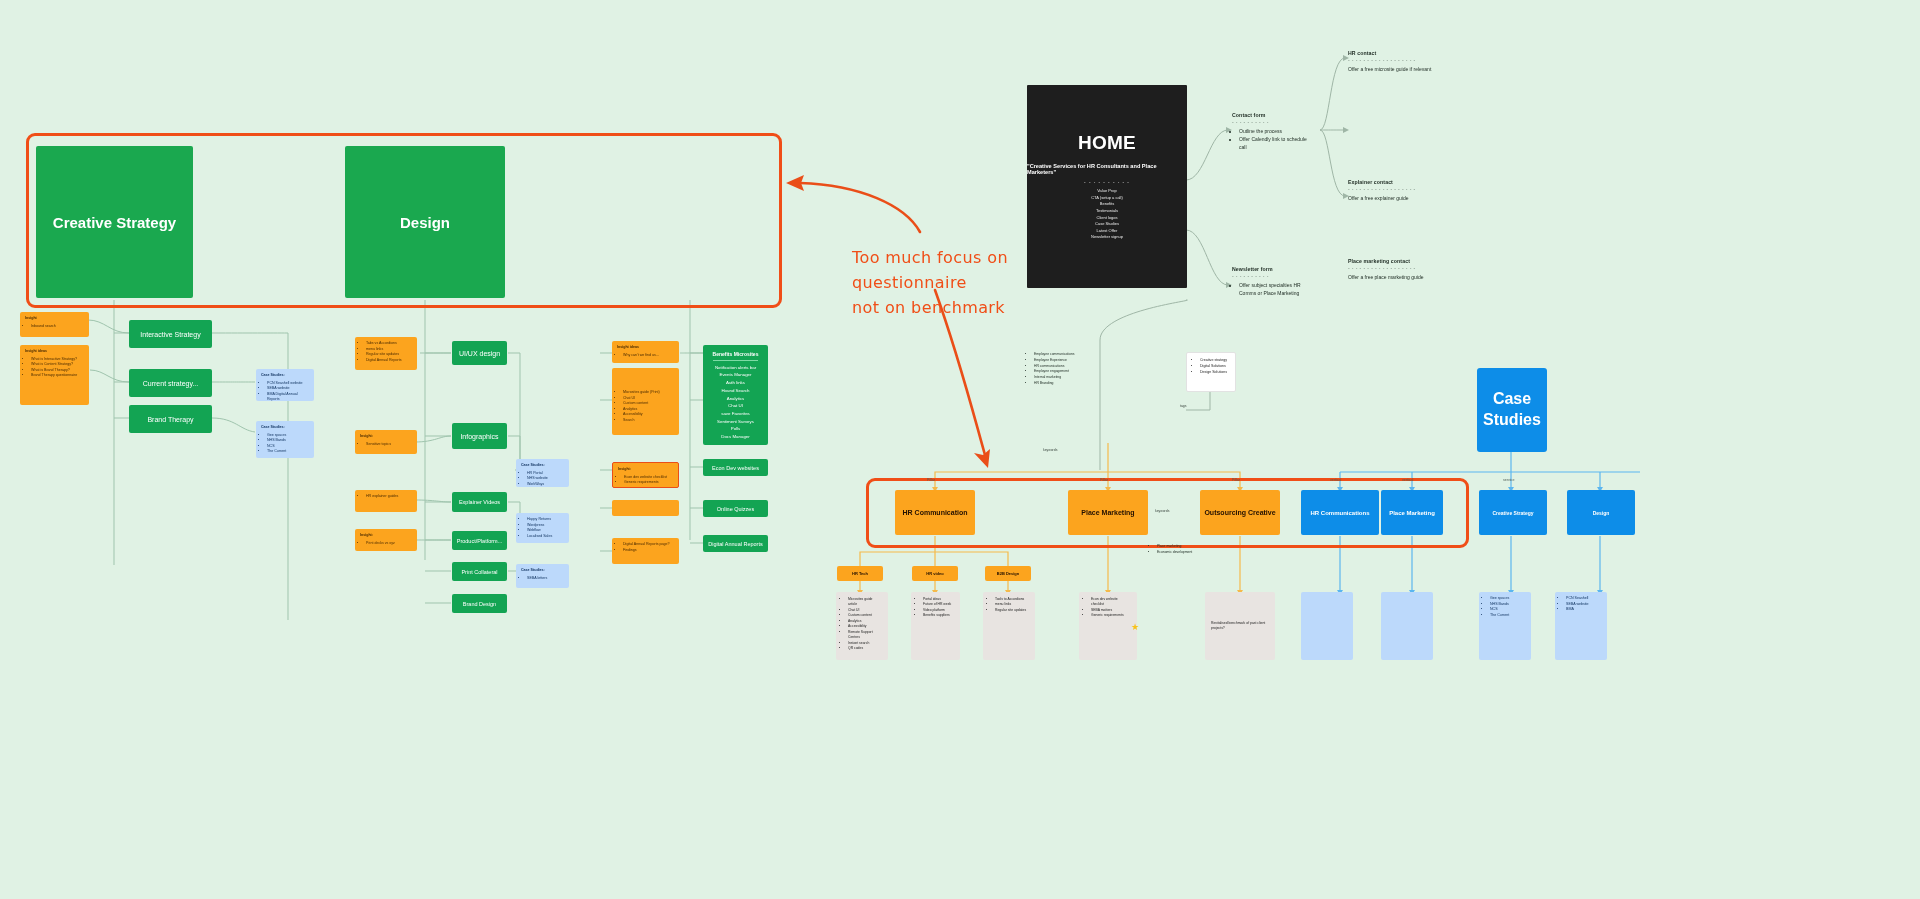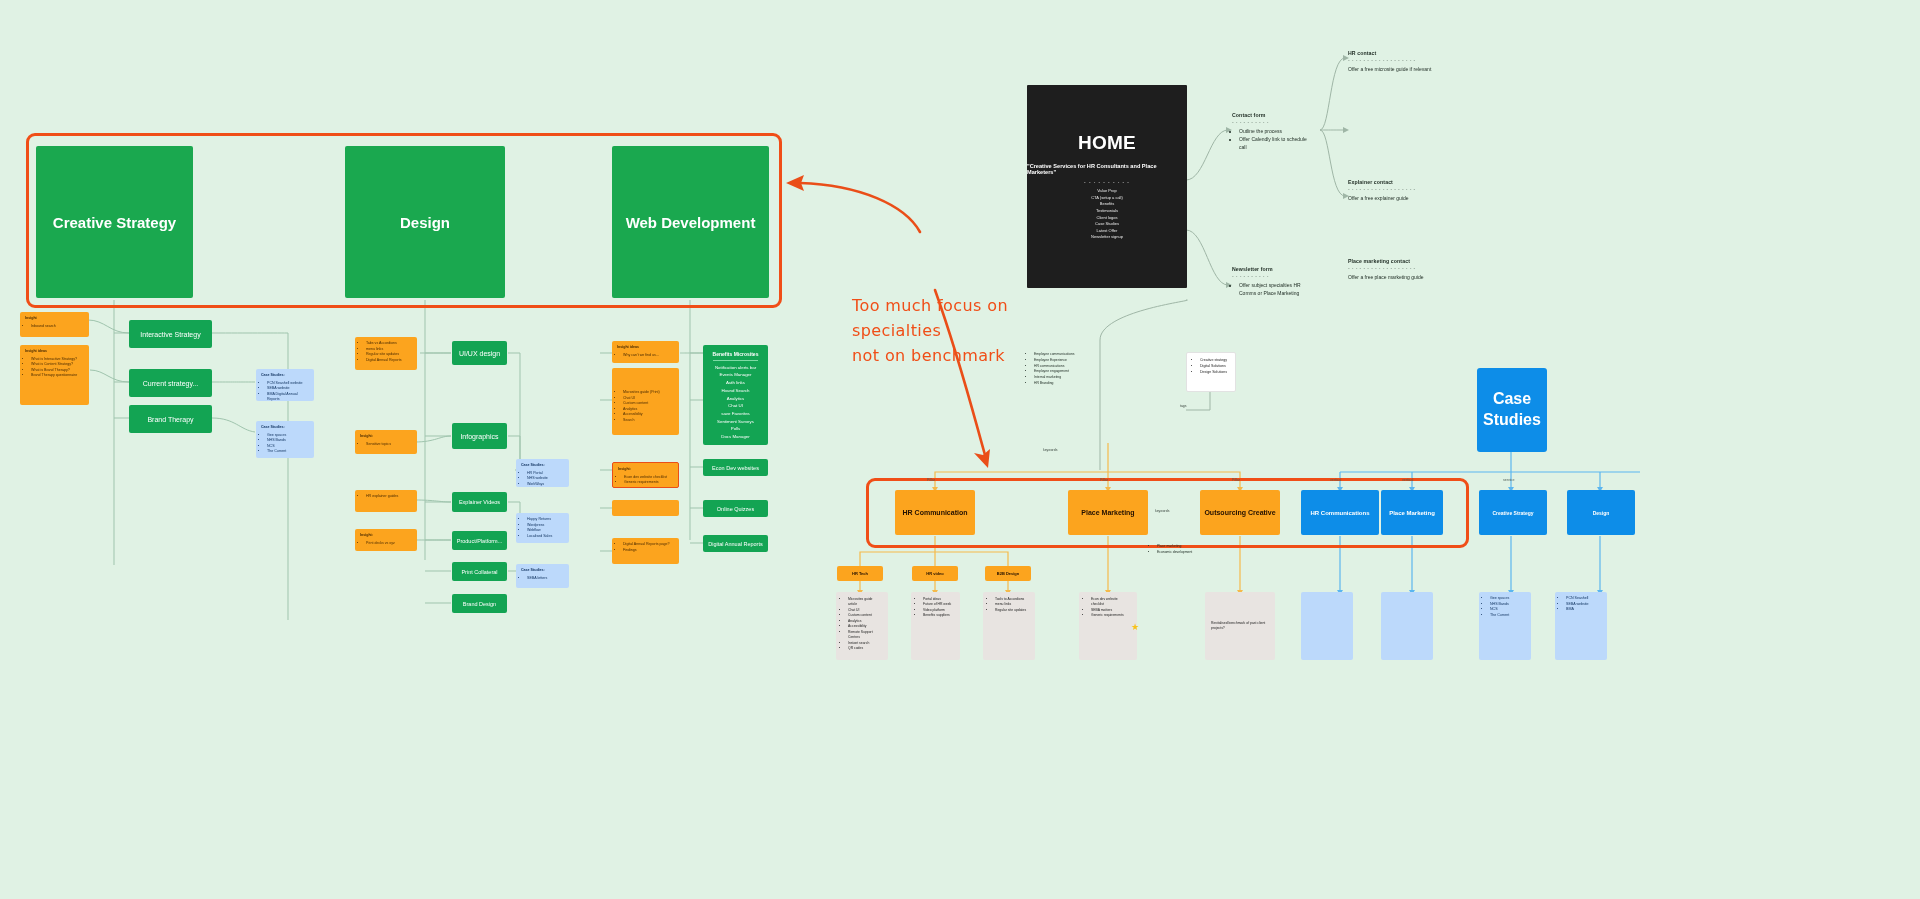--- a/index.html
+++ b/index.html
@@ -226,29 +226,28 @@
     </g>
     <g fill="#ea4e18">
       <path d="M786 183 l18 -8 -3 8 3 8 z"></path>
       <path d="M988 468 l2 -19 -7 6 -9 -2 z"></path>
     </g>
   </svg>
 
   <div class="highlight" style="left:26px; top:133px; width:756px; height:175px;"></div>
   <div class="highlight" style="left:866px; top:478px; width:603px; height:70px;"></div>
 
-  <div class="callout" style="left:852px; top:246px;margin-top:48px;">
+  <div class="callout" style="left:852px; top:246px;">
     <div>Too much focus on</div>
-    <div>specialties</div>
+    <div>questionnaire</div>
     <div>not on benchmark</div>
   </div>
 
   <div class="node pillar" style="left:36px; top:146px; width:157px; height:152px;">Creative Strategy</div>
   <div class="node pillar" style="left:345px; top:146px; width:160px; height:152px;">Design</div>
-  <div class="node pillar" style="left:612px; top:146px; width:157px; height:152px;">Web Development</div>
 
   <div class="orange-note" style="position:absolute; left:20px; top:312px; width:69px; height:25px;">
     <span class="ttl">Insight</span>
     <ul>
         <li>Inbound search</li>
       </ul>
   </div>
   <div class="orange-note" style="position:absolute; left:20px; top:345px; width:69px; height:60px;">
     <span class="ttl">Insight ideas</span>
     <ul>

